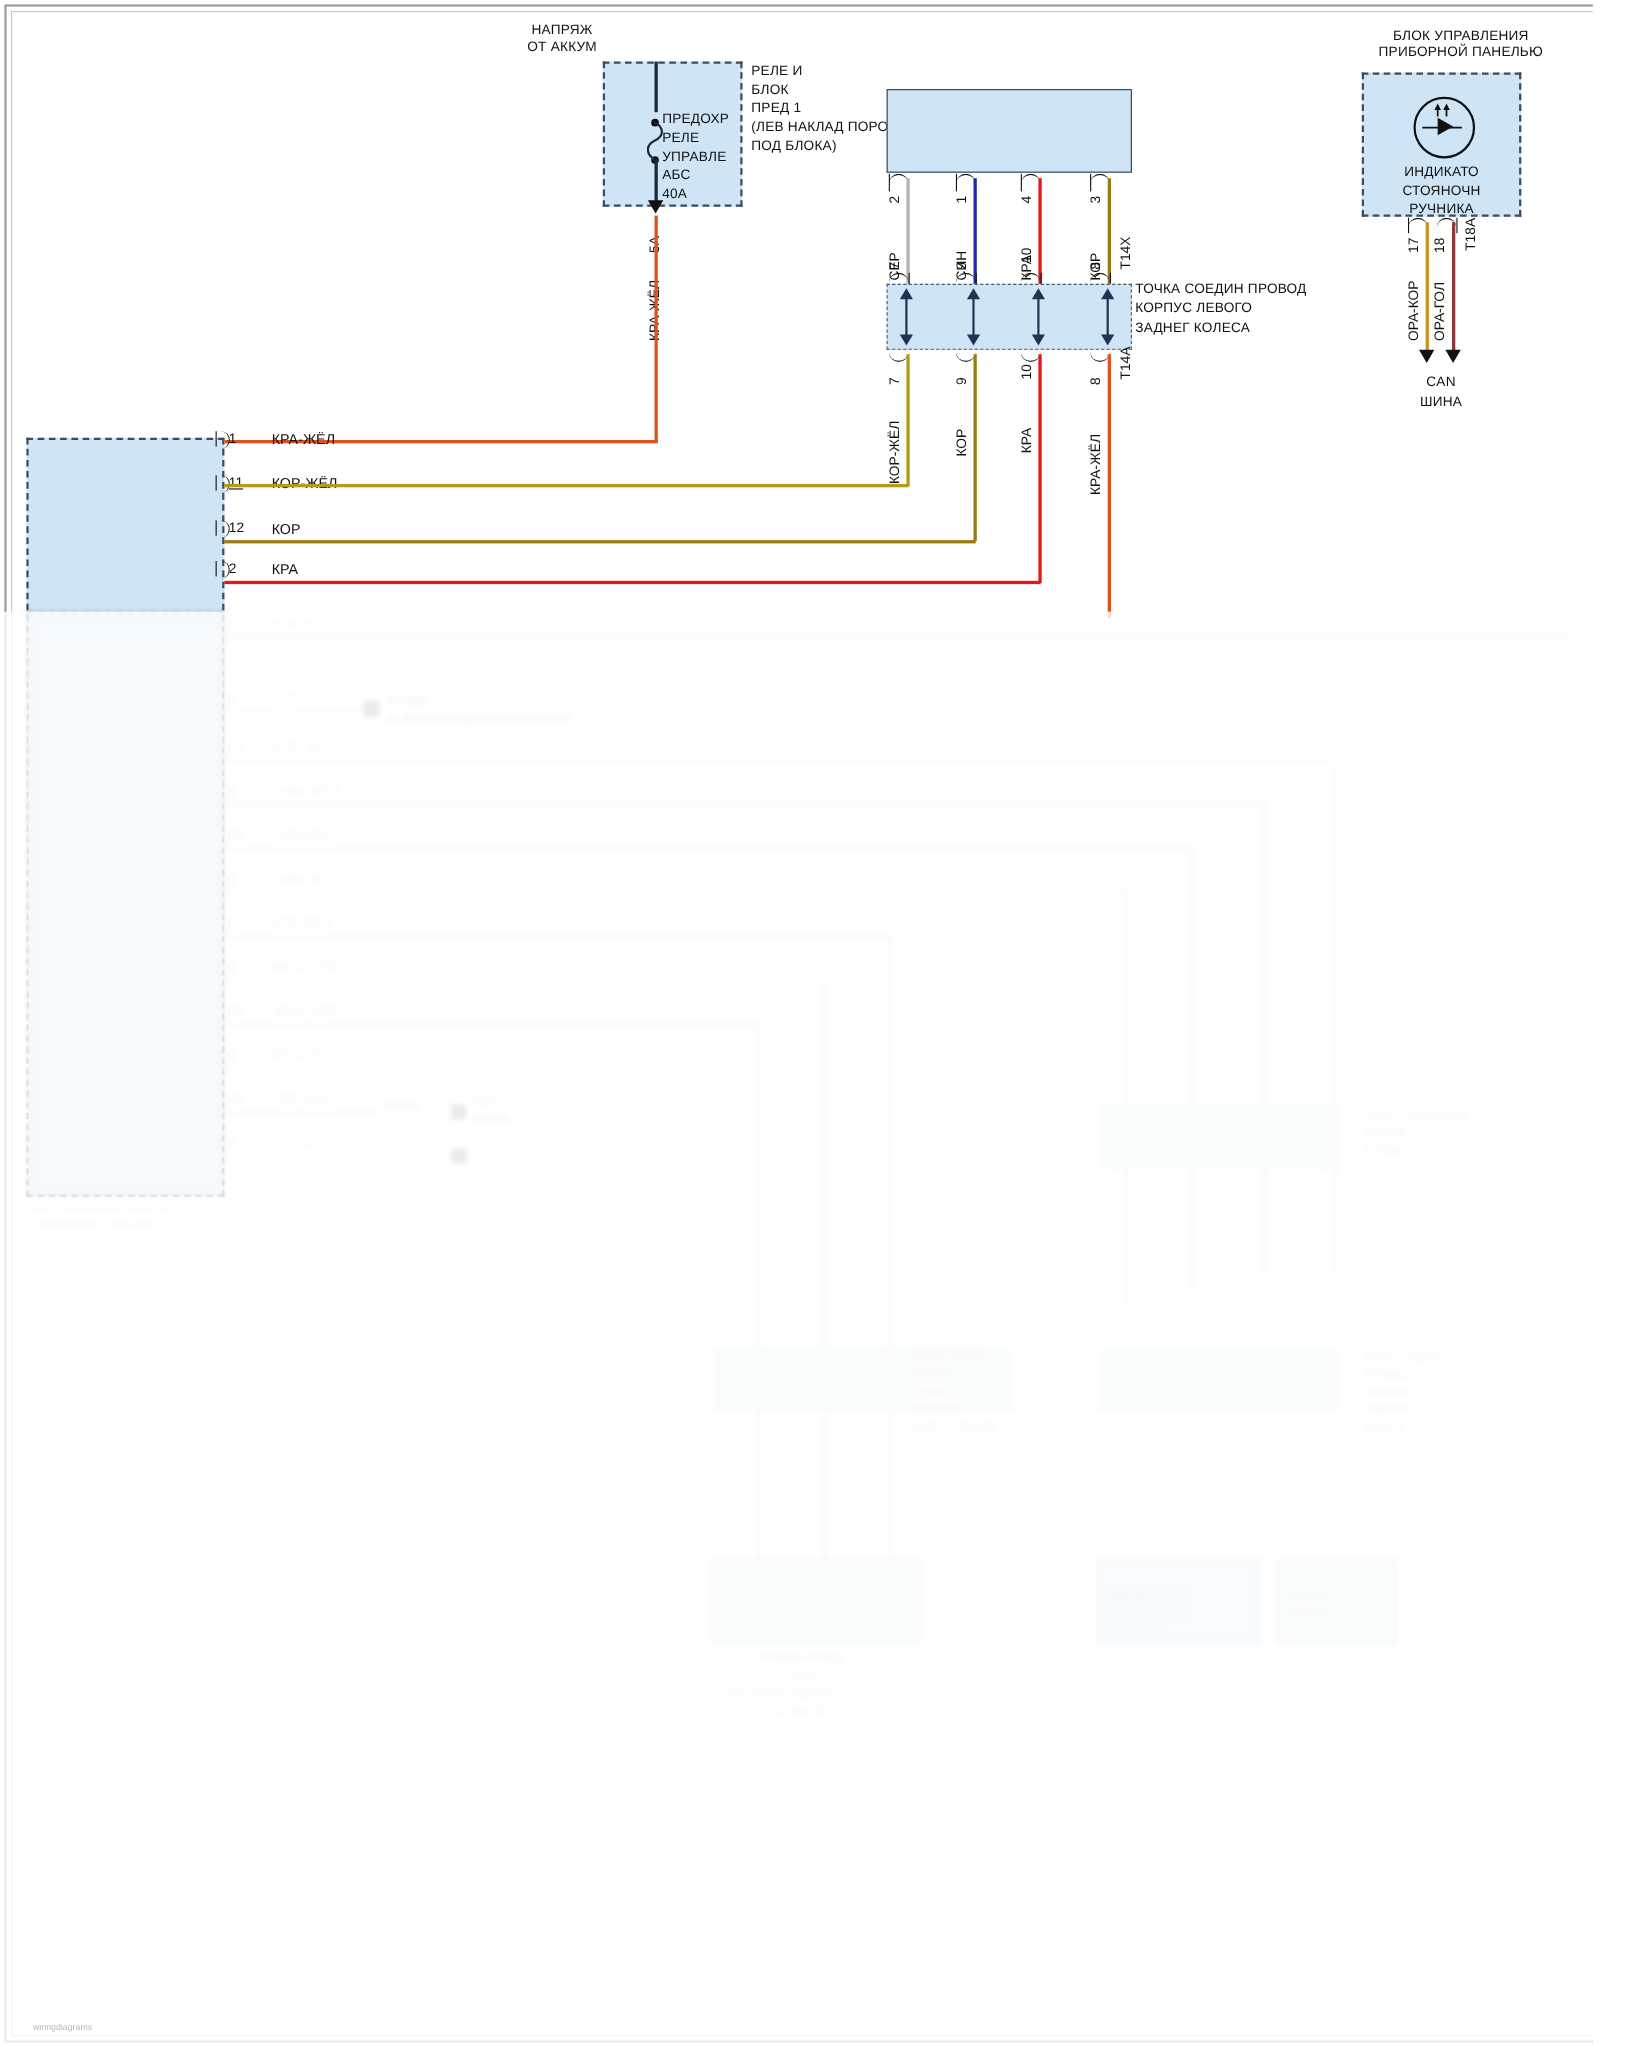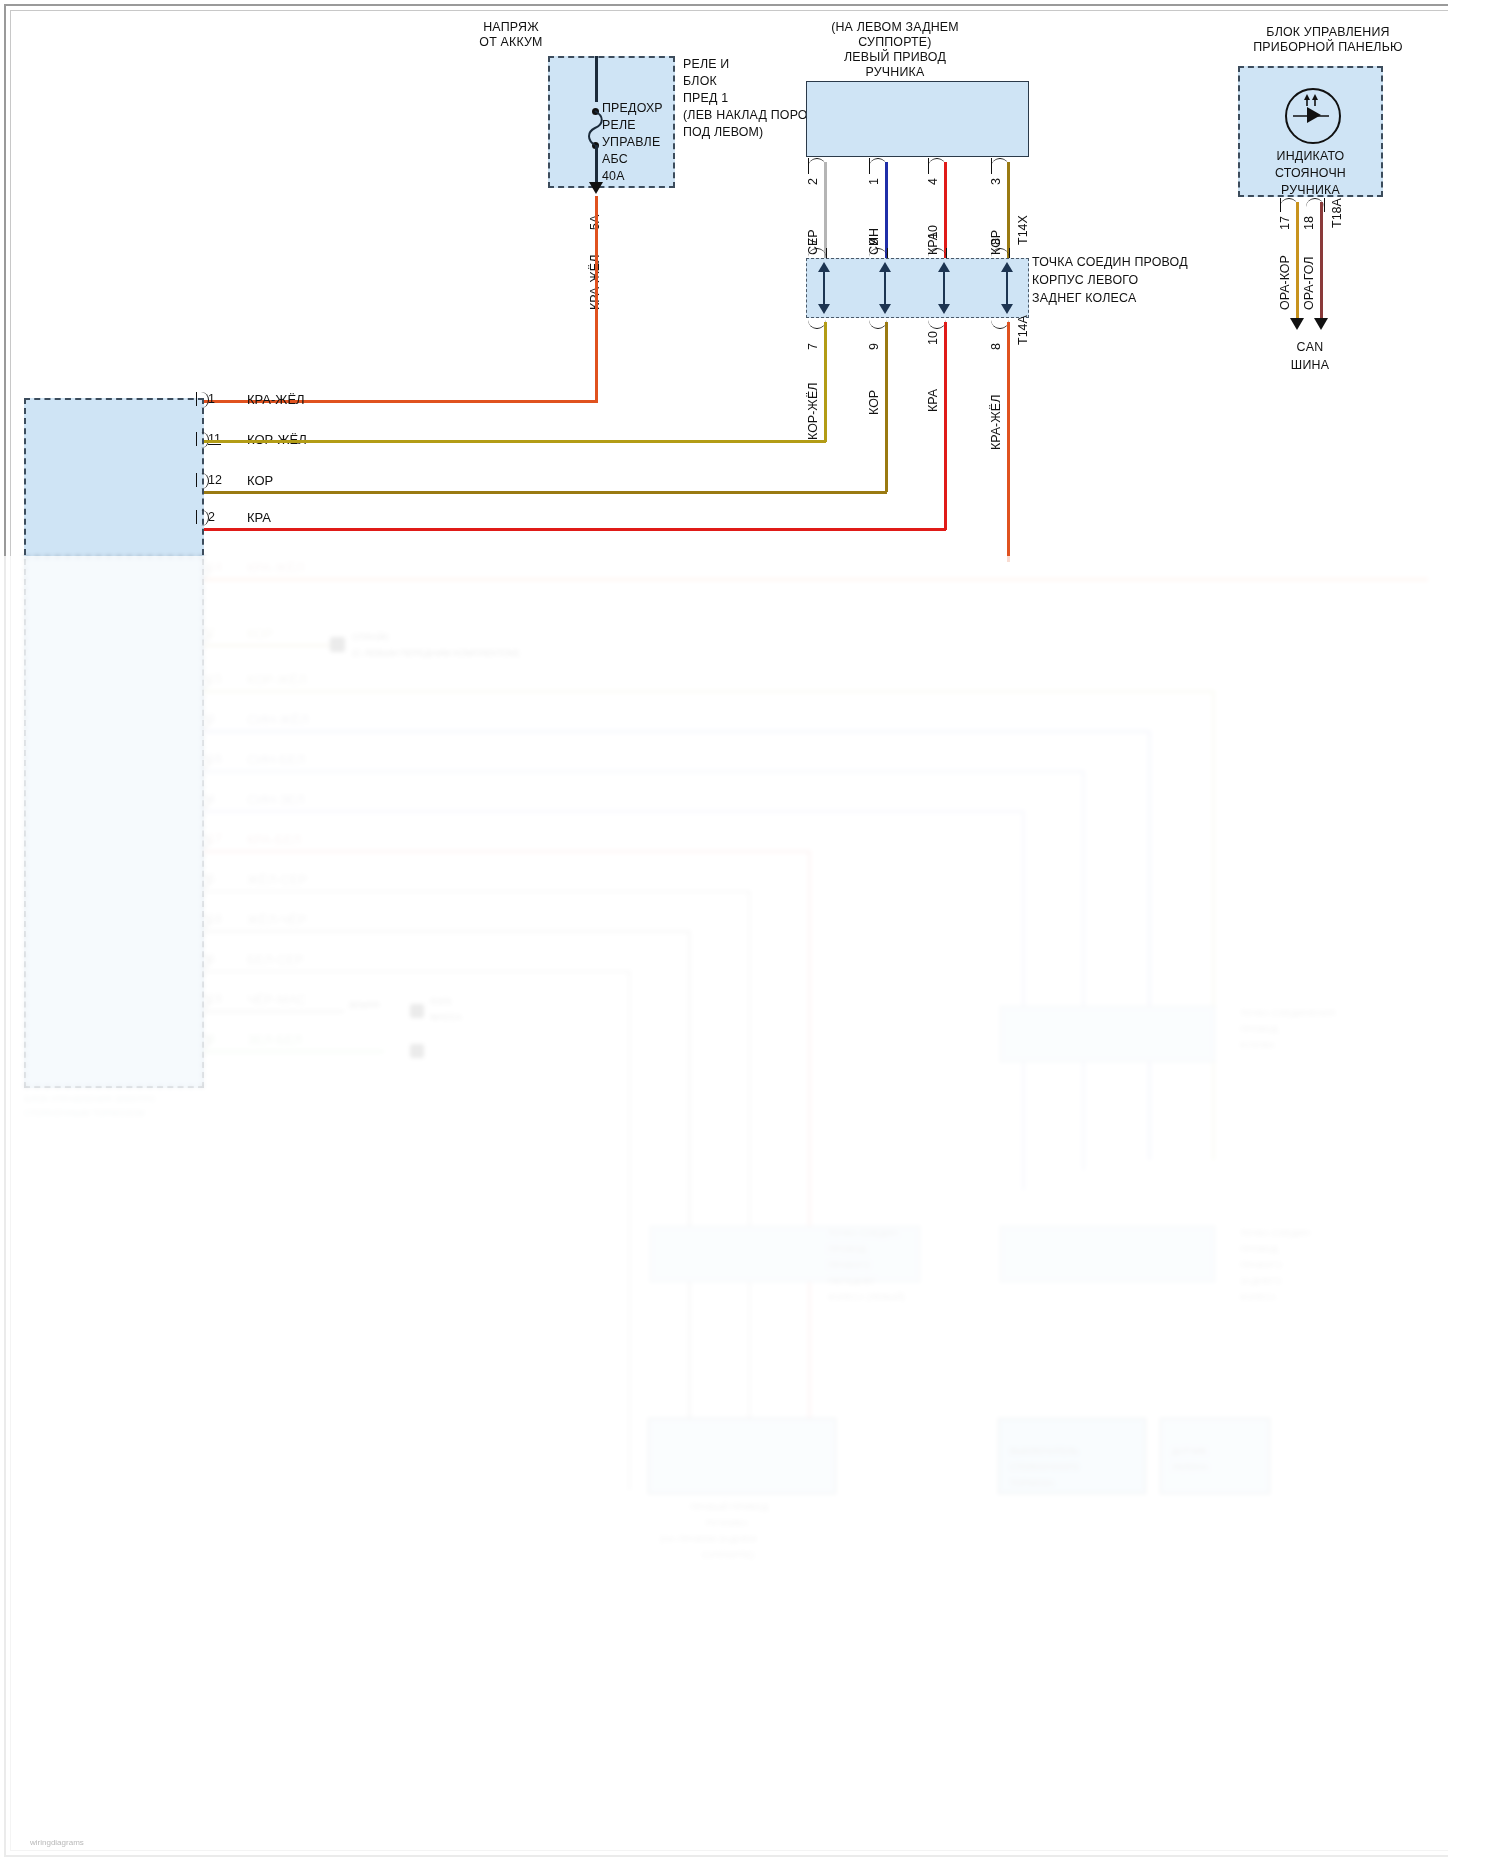--- a/index.html
+++ b/index.html
@@ -81,34 +81,28 @@
     <div>УПРАВЛЕ</div>
     <div>АБС</div>
     <div>40А</div>
   </div>
 
   <div class="cap left" style="left:683px;top:56px;width:180px;line-height:17px;">
     <div>РЕЛЕ И</div>
     <div>БЛОК</div>
     <div>ПРЕД 1</div>
     <div>(ЛЕВ НАКЛАД ПОРОГА</div>
-    <div>ПОД ЛЕВОМ)</div>
+    <div>ПОД БЛОКА)</div>
   </div>
 
   <div class="vtext" style="left:588px;top:230px;">5А</div>
   <div class="vtext" style="left:588px;top:310px;">КРА-ЖЁЛ</div>
   <div class="vline" style="left:595px;top:196px;height:206px;background:#e0521f;"></div>
   <div class="hline" style="left:205px;top:400px;width:393px;background:#e0521f;"></div>
 
-  <div class="cap" style="left:780px;top:20px;width:230px;">
-    <div>(НА ЛЕВОМ ЗАДНЕМ</div>
-    <div>СУППОРТЕ)</div>
-    <div>ЛЕВЫЙ ПРИВОД</div>
-    <div>РУЧНИКА</div>
-  </div>
 
   <div class="box solid" style="left:806px;top:81px;width:223px;height:76px;"></div>
 
   <div>
     <div class="hook-top" style="left:808px;top:158px;"></div>
     <div class="tick" style="left:808px;top:158px;height:16px;"></div>
     <div class="pinnum vtext" style="left:806px;top:185px;">2</div>
     <div class="vtext" style="left:806px;top:255px;">СЕР</div>
     <div class="vline" style="left:824px;top:162px;height:100px;background:#b5b5b5;"></div>
   </div>

